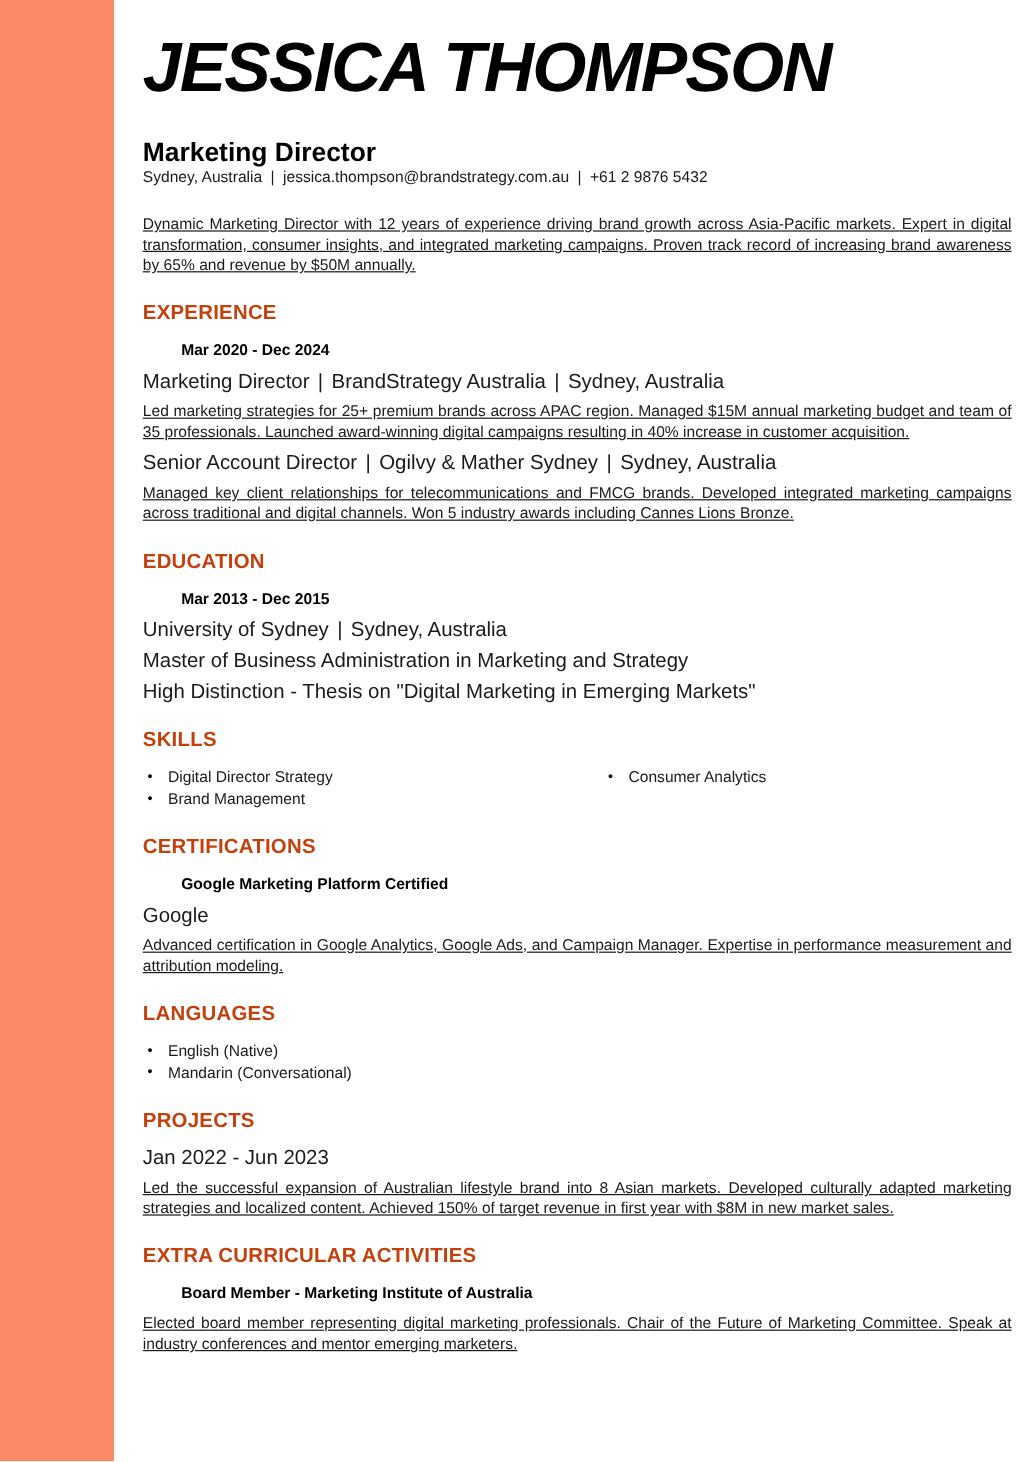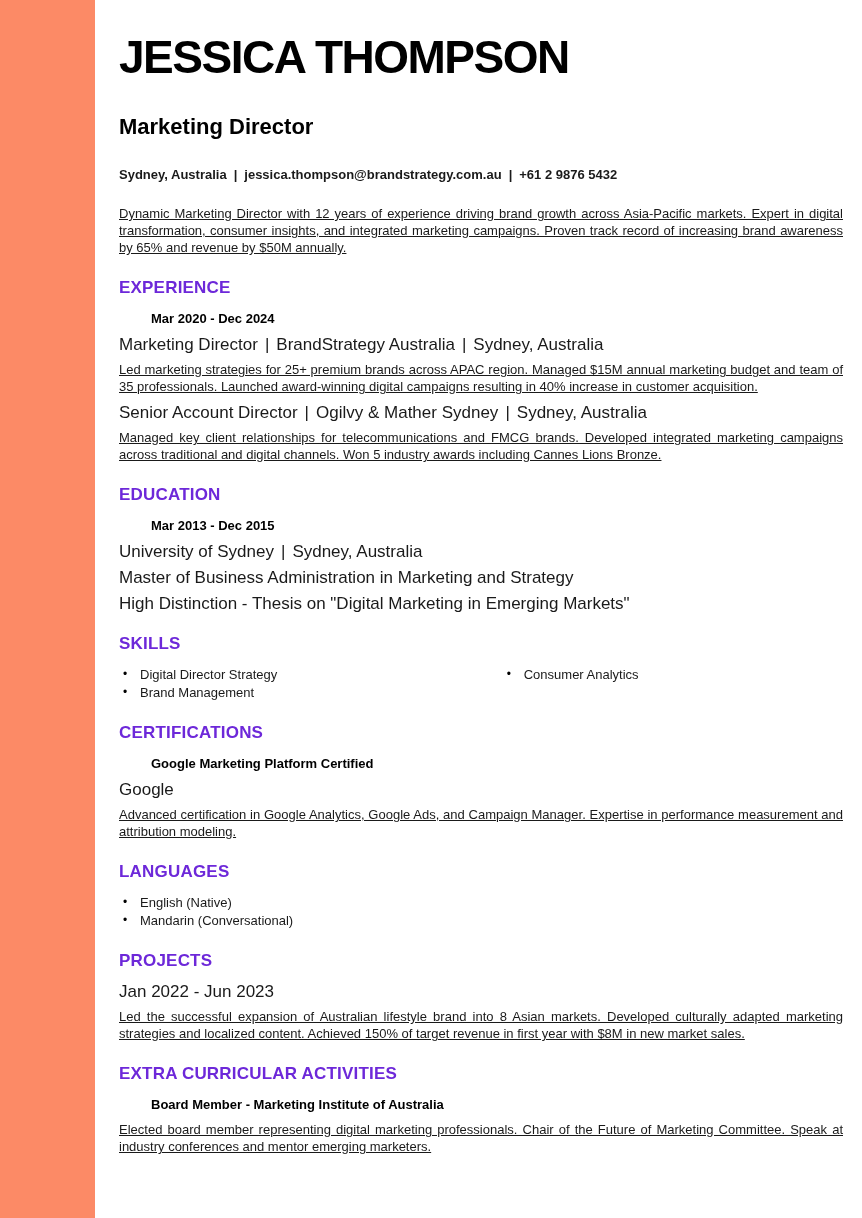--- a/index.html
+++ b/index.html
@@ -23,42 +23,41 @@
   .accent-bar {
     position: absolute;
     left: 0;
     top: 0;
     width: 95px;
     height: 1218px;
     background: #FC8A66;
   }
 
   .name {
-    font-size: 46px;
+    font-size: 58px;
     line-height: 70px;
     font-weight: bold;
     letter-spacing: -1.5px;
     color: #000000;
     white-space: nowrap;
+    font-style: italic;
   }
 
   .job-title {
     margin-top: 23px;
     font-size: 22px;
     line-height: 24px;
     font-weight: bold;
     color: #000000;
   }
 
   .contact-line {
-    margin-top: 27px;
-    font-size: 13px;
-    line-height: 17px;
-    color: #1a1a1a;
-    font-weight: bold;
+    font-size: 13px;
+    line-height: 17px;
+    color: #1a1a1a;
   }
 
   .sep {
     display: inline-block;
     margin: 0 7px;
     color: #1a1a1a;
   }
 
   .summary {
     margin-top: 22px;
@@ -72,21 +71,21 @@
     hyphens: auto;
     text-decoration: underline;
     -webkit-hyphens: auto;
   }
 
   h2.section-heading {
     margin-top: 22px;
     font-size: 17px;
     line-height: 20px;
     font-weight: bold;
-    color: #6d28d9;
+    color: #c2410c;
     letter-spacing: 0.2px;
   }
 
   .line {
     font-size: 17px;
     line-height: 17px;
     color: #1a1a1a;
   }
 
   .bold-line {

